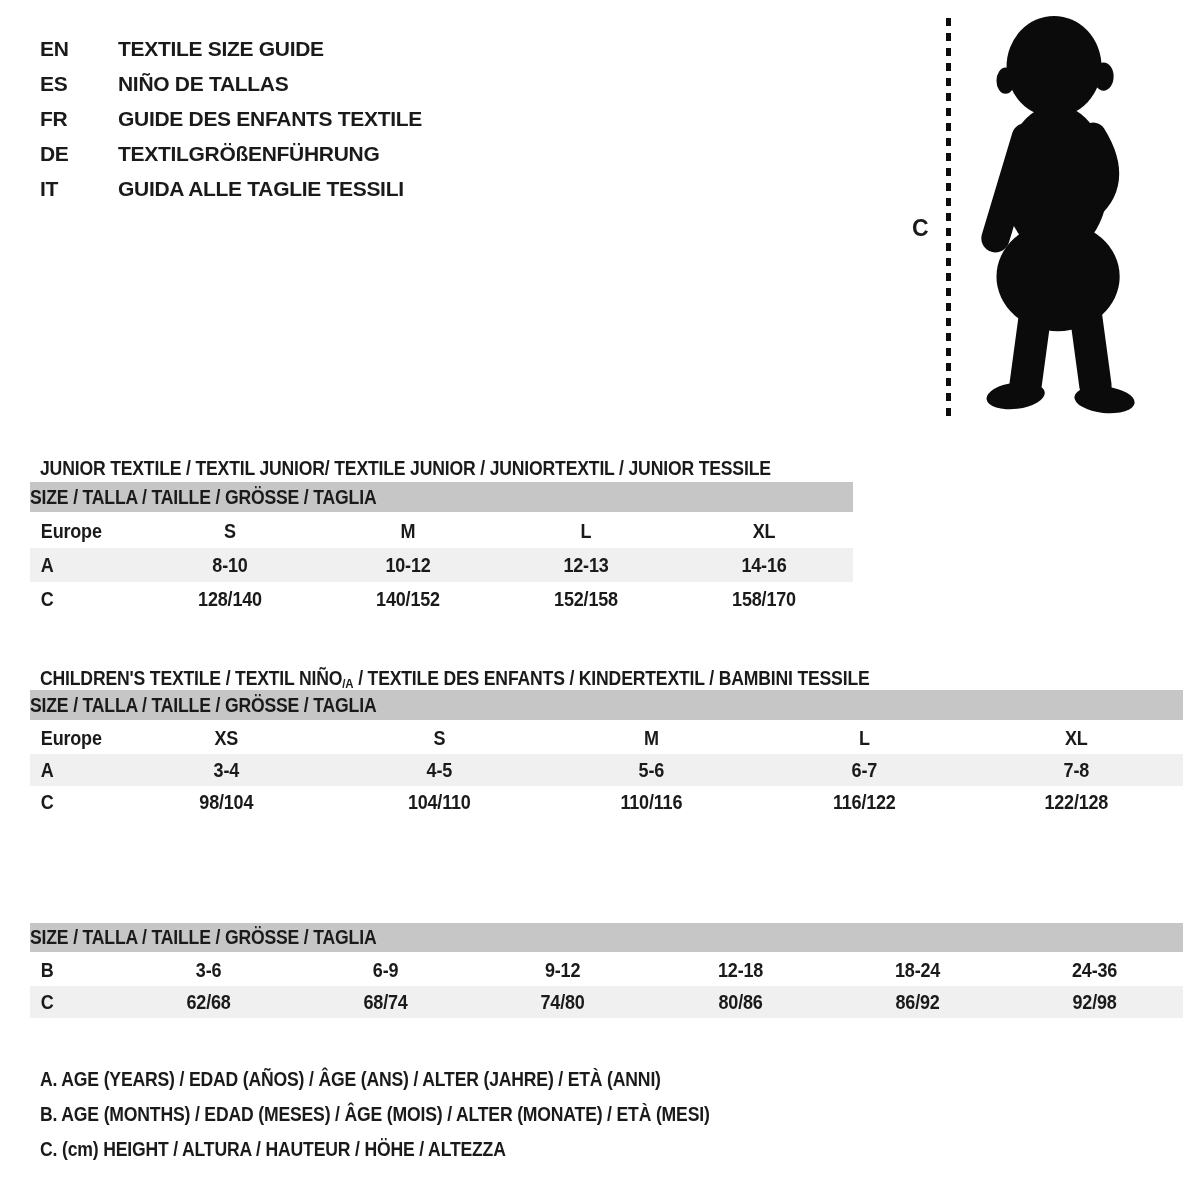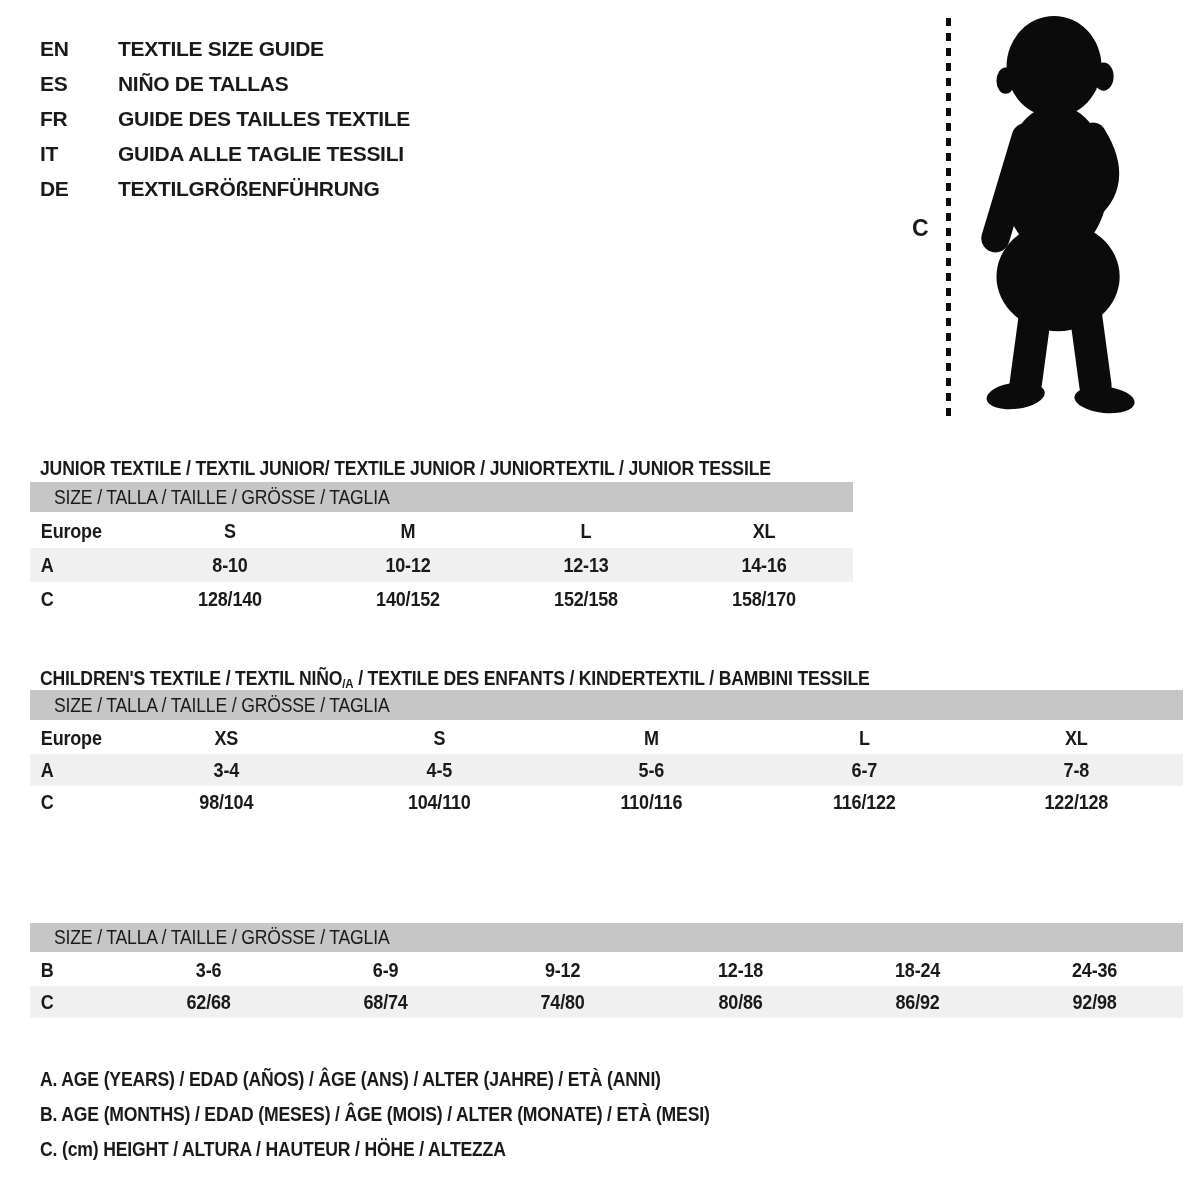--- a/index.html
+++ b/index.html
@@ -17,21 +17,21 @@
     background:repeating-linear-gradient(to bottom,var(--silhouette,#0b0b0b) 0px,var(--silhouette,#0b0b0b) 8px,transparent 8px,transparent 15px);}
   .c-label{position:absolute;left:912px;top:215px;font-size:23px;font-weight:bold;}
   .figure-svg{position:absolute;left:962px;top:14px;width:178px;height:404px;}
   
   .sec-title{position:absolute;left:40px;font-size:20px;font-weight:bold;white-space:nowrap;line-height:24px;}
   .cond{display:inline-block;transform:scaleX(0.88);transform-origin:0 50%;white-space:nowrap;letter-spacing:-0.2px;}
   .subA{font-size:13px;position:relative;top:3px;}
   
   .table{position:absolute;left:30px;}
   .size-bar{height:30px;background:var(--table-header-bg,#c6c6c6);display:flex;align-items:center;
-    padding-left:24px;font-size:20px;font-weight:normal;margin-bottom:2px;}
+    padding-left:0;font-size:20px;font-weight:bold;margin-bottom:2px;}
   .trow{display:grid;align-items:center;font-size:20px;font-weight:bold;height:34px;}
   .cols4{grid-template-columns:111px repeat(4,1fr);}
   .cols5{grid-template-columns:90px repeat(5,1fr);}
   .cols6{grid-template-columns:90px repeat(6,1fr);}
   .children-t .trow, .babies-t .trow{height:32px;}
   .rlabel{padding-left:12px;transform:scaleX(0.9);transform-origin:0 50%;letter-spacing:-0.2px;}
   .cell{text-align:center;transform:scaleX(0.9);letter-spacing:-0.2px;}
   .stripe{background:var(--row-stripe-bg,#f0f0f0);}
   
   .legend{position:absolute;left:40px;top:1068px;}
@@ -46,29 +46,29 @@
     <div class="lang-row">
       <span>EN</span>
       <span>TEXTILE SIZE GUIDE</span>
     </div>
     <div class="lang-row">
       <span>ES</span>
       <span>NIÑO DE TALLAS</span>
     </div>
     <div class="lang-row">
       <span>FR</span>
-      <span>GUIDE DES TAILLES TEXTILE</span>
+      <span>GUIDE DES ENFANTS TEXTILE</span>
+    </div>
+    <div class="lang-row">
+      <span>DE</span>
+      <span>TEXTILGRÖßENFÜHRUNG</span>
     </div>
     <div class="lang-row">
       <span>IT</span>
       <span>GUIDA ALLE TAGLIE TESSILI</span>
-    </div>
-    <div class="lang-row">
-      <span>DE</span>
-      <span>TEXTILGRÖßENFÜHRUNG</span>
     </div>
   </div>
 
   <div class="c-label">C</div>
   <div class="dash-line"></div>
   <svg class="figure-svg" viewBox="0 0 170 400" xmlns="http://www.w3.org/2000/svg">
     <g fill="#0b0b0b" stroke="none">
       <ellipse cx="88" cy="52" rx="47" ry="50"></ellipse>
       <ellipse cx="40" cy="66" rx="9" ry="13"></ellipse>
       <ellipse cx="137" cy="62" rx="10" ry="14"></ellipse>

